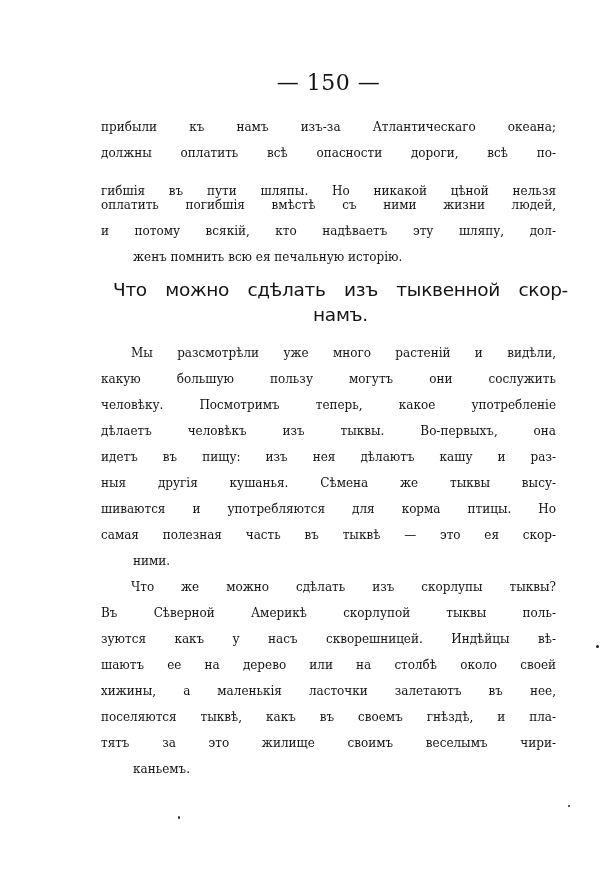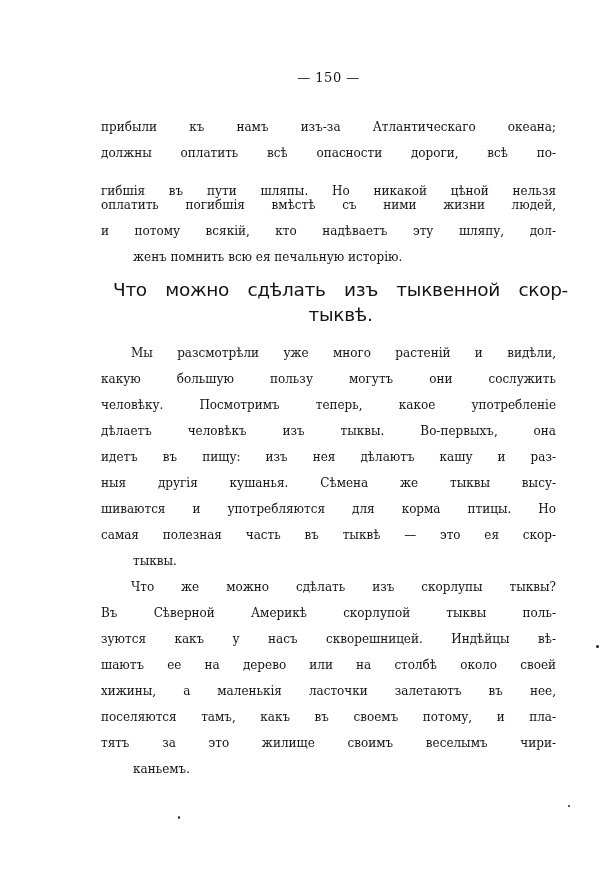--- a/index.html
+++ b/index.html
@@ -20,21 +20,21 @@
       left: 101px;
       top: 0;
       width: 455px;
     }
     .page-number {
       position: absolute;
       left: 0;
       top: 70px;
       width: 100%;
       text-align: center;
-      font-size: 13px;
+      font-size: 22px;
       letter-spacing: 0.5px;
     }
     .line {
       position: absolute;
       left: 0;
       width: 455px;
       height: 26px;
       font-size: 12px;
       line-height: 26px;
       white-space: nowrap;
@@ -85,42 +85,42 @@
     <div class="line" style="top:114px">прибыли къ  намъ изъ-за Атлантическаго океана;</div>
     <div class="line" style="top:140px">должны  оплатить  всѣ  опасности  дороги, всѣ по-</div>
     <div class="line" style="top:178px">гибшія въ пути шляпы. Но никакой цѣной нельзя</div>
     <div class="line" style="top:192px">оплатить  погибшія вмѣстѣ съ ними жизни людей,</div>
     <div class="line" style="top:218px">и  потому  всякій, кто надѣваетъ эту  шляпу, дол-</div>
     <div class="line last" style="top:244px">женъ  помнить  всю  ея  печальную  исторію.</div>
   </div>
 
   <div>
     <div class="heading-line" style="top:277px">Что  можно  сдѣлать  изъ  тыквенной  скор-</div>
-    <div class="heading-line center" style="top:302px">тыквѣ.</div>
+    <div class="heading-line center" style="top:302px">намъ.</div>
   </div>
 
   <div>
     <div class="line indent" style="top:340px">Мы  разсмотрѣли уже много растеній и видѣли,</div>
     <div class="line" style="top:366px">какую большую пользу  могутъ  они  сослужить</div>
     <div class="line" style="top:392px">человѣку. Посмотримъ теперь, какое употребленіе</div>
     <div class="line" style="top:418px">дѣлаетъ  человѣкъ  изъ  тыквы.  Во-первыхъ,  она</div>
     <div class="line" style="top:444px">идетъ  въ  пищу:  изъ  нея  дѣлаютъ  кашу  и  раз-</div>
     <div class="line" style="top:470px">ныя  другія  кушанья.  Сѣмена  же  тыквы  высу-</div>
     <div class="line" style="top:496px">шиваются  и  употребляются  для корма  птицы. Но</div>
     <div class="line" style="top:522px">самая  полезная  часть  въ  тыквѣ — это  ея  скор-</div>
-    <div class="line last" style="top:548px">тыквы.</div>
+    <div class="line last" style="top:548px">ними.</div>
   </div>
 
   <div>
     <div class="line indent" style="top:574px">Что же можно сдѣлать изъ скорлупы тыквы?</div>
     <div class="line" style="top:600px">Въ Сѣверной Америкѣ  скорлупой тыквы поль-</div>
     <div class="line" style="top:626px">зуются  какъ  у  насъ скворешницей. Индѣйцы вѣ-</div>
     <div class="line" style="top:652px">шаютъ  ее  на  дерево  или  на  столбѣ  около  своей</div>
     <div class="line" style="top:678px">хижины,  а  маленькія  ласточки залетаютъ въ нее,</div>
-    <div class="line" style="top:704px">поселяются тамъ,  какъ  въ  своемъ  потому,  и  пла-</div>
+    <div class="line" style="top:704px">поселяются тыквѣ,  какъ  въ  своемъ  гнѣздѣ,  и  пла-</div>
     <div class="line" style="top:730px">тятъ  за  это  жилище  своимъ  веселымъ  чири-</div>
     <div class="line last" style="top:756px">каньемъ.</div>
   </div>
 </div>
 
 <div class="speck" style="left:596px; top:645px"></div>
 <div class="speck" style="left:568px; top:805px; width:2px; height:2px"></div>
 <div class="speck" style="left:178px; top:816px; width:2px; height:3px"></div>
 
 </body></html>

